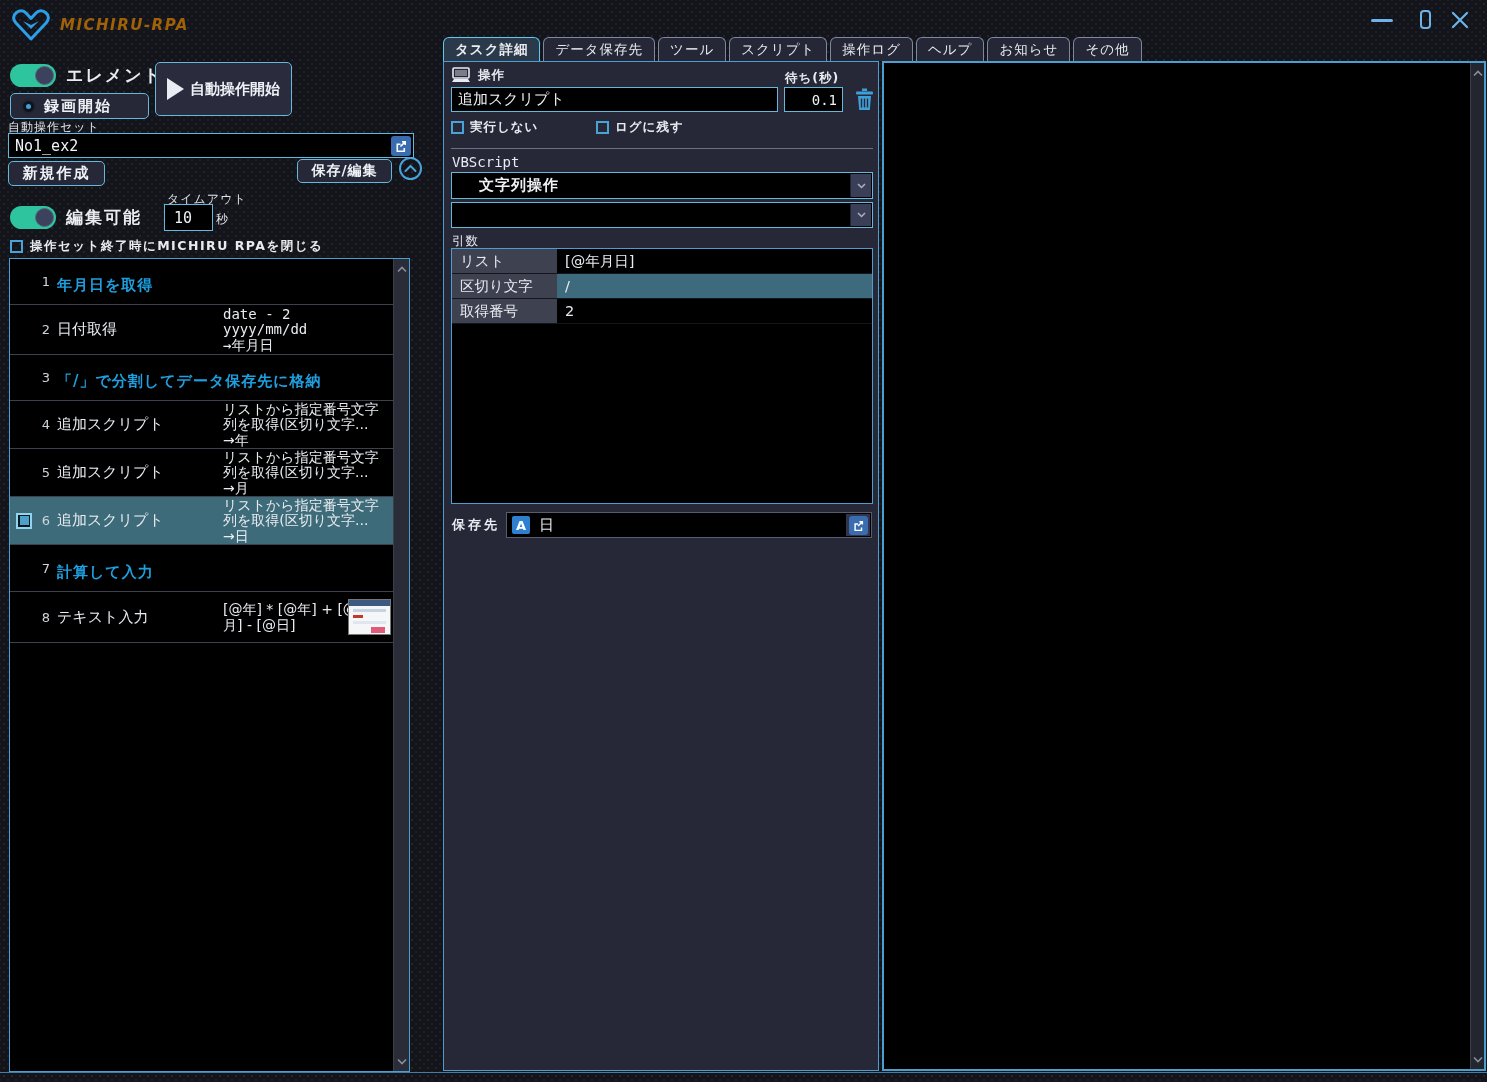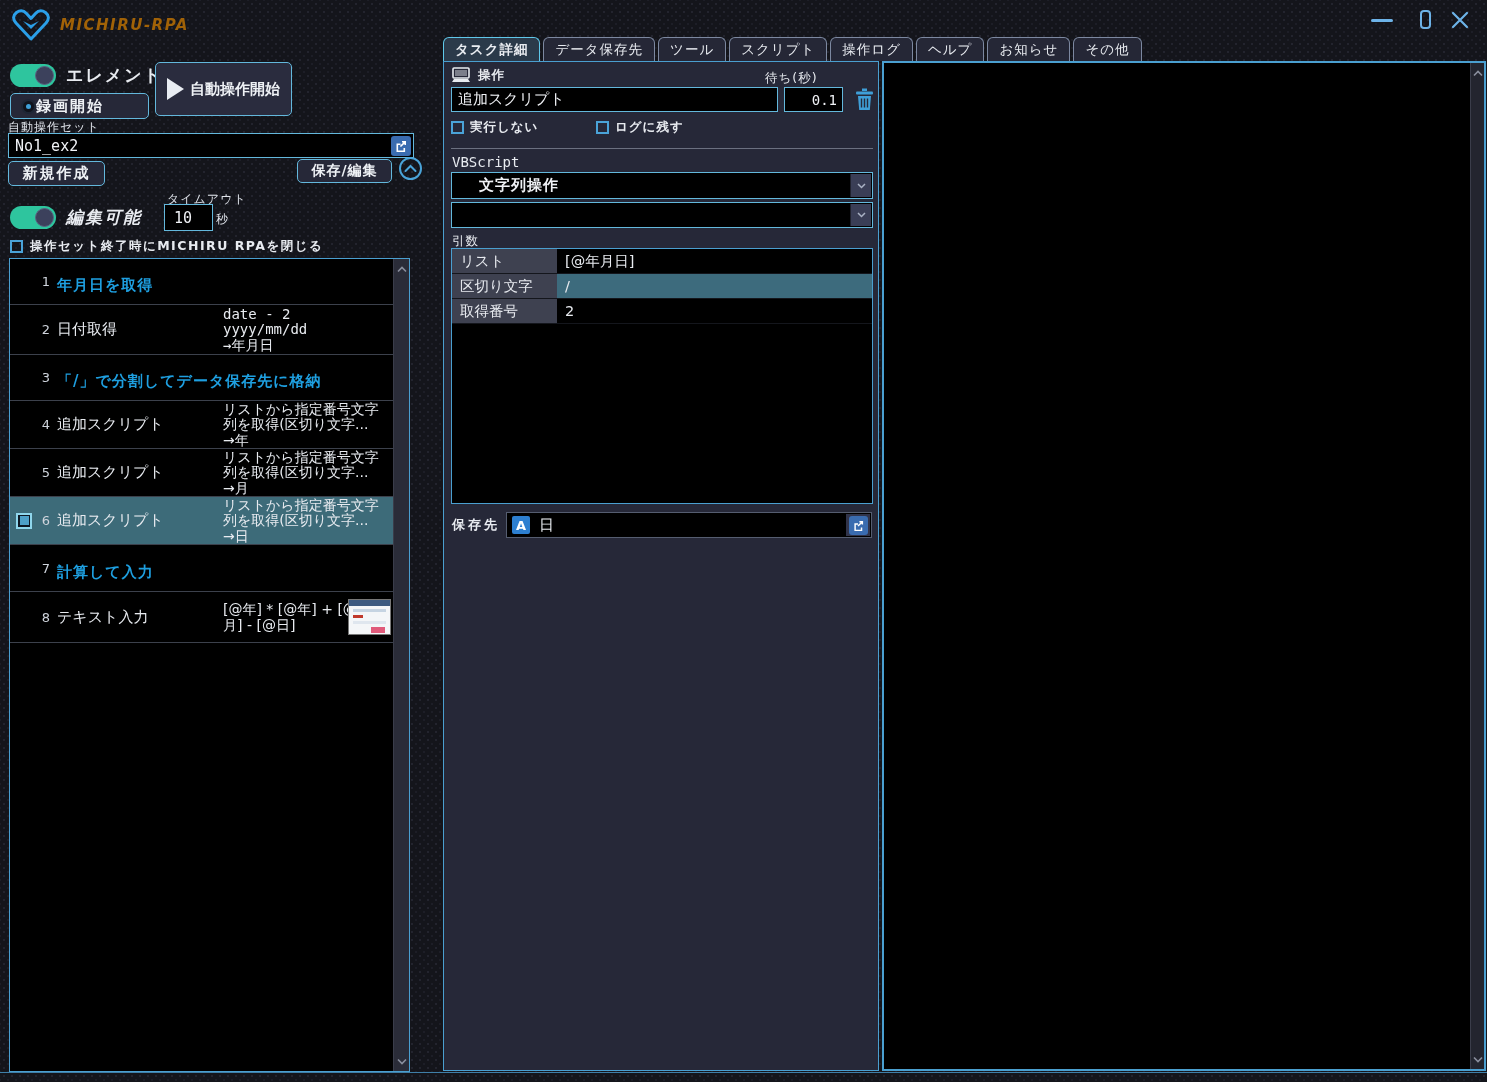--- a/index.html
+++ b/index.html
@@ -25,21 +25,21 @@
   
   .brand { position:absolute; left:12px; top:8px; display:flex; align-items:center; gap:10px; }
   .brand-name { color:#a16207; font-size:15px; font-weight:bold; font-style:italic; letter-spacing:1.5px; }
 
   .toggle { width:46px; height:23px; border-radius:12px; background:#2ec59e; position:relative; cursor:pointer; flex:0 0 auto; }
   .toggle .knob { position:absolute; right:2px; top:2px; width:19px; height:19px; border-radius:50%; background:#3c415c; border:1px solid #5a6180; }
   .toggle-label { font-size:17px; font-weight:bold; letter-spacing:2px; }
 
   .btn { background:#262838; border:1px solid #63b8dc; border-radius:5px; color:#eef1f5;
          display:flex; align-items:center; justify-content:center; cursor:pointer; }
-  .record-btn { position:absolute; left:10px; top:93px; width:139px; height:26px; font-size:15px; font-weight:bold; letter-spacing:2px; gap:0; justify-content:flex-start; padding-left:10px; }
+  .record-btn { position:absolute; left:10px; top:93px; width:139px; height:26px; font-size:15px; font-weight:bold; letter-spacing:2px; gap:8px; justify-content:flex-start; padding-left:10px; }
   .radio-ico { width:15px; height:15px; border-radius:50%; background:#10131c; border:2px solid #1e2635; position:relative; }
   .radio-ico::after { content:""; position:absolute; left:3px; top:3px; width:5px; height:5px; border-radius:50%; background:#3fa0d8; }
   .autostart-btn { position:absolute; left:155px; top:62px; width:137px; height:54px; font-size:15px; font-weight:bold; gap:6px; background:#2a2c3e; }
   .play-tri { width:0; height:0; border-left:17px solid #e9edf3; border-top:11px solid transparent; border-bottom:11px solid transparent; }
 
   .small-label { font-size:12px; color:#dfe3ea; letter-spacing:1px; }
   .input { background:#000; border:1px solid #63b8dc; color:#f0f2f6; display:flex; align-items:center; }
   .autoset-input { position:absolute; left:8px; top:133px; width:406px; height:25px; font-size:15px; padding-left:6px; }
   .extlink { width:20px; height:20px; border-radius:3px; background:#3a6cb0; display:flex; align-items:center; justify-content:center; cursor:pointer; flex:0 0 auto; }
 
@@ -161,21 +161,21 @@
     <span>保存/編集</span>
   </div>
 <div class="collapse-btn">
   <svg width="13" height="9" viewBox="0 0 13 9">
       <polyline points="1.5,7 6.5,2 11.5,7" fill="none" stroke="#4aa3d8" stroke-width="2" stroke-linecap="round"></polyline>
     </svg>
 </div>
 
 <div class="small-label" style="position:absolute; left:167px; top:191px;">タイムアウト</div>
 
-<div style="position:absolute; left:10px; top:206px; display:flex; align-items:center; gap:10px;font-style:italic;">
+<div style="position:absolute; left:10px; top:206px; display:flex; align-items:center; gap:10px;">
   <div class="toggle">
       <div class="knob"></div>
     </div>
   <span class="toggle-label">編集可能</span>
 </div>
 <div class="input mono timeout-field">
     <span>10</span>
   </div>
 <div class="small-label" style="position:absolute; left:216px; top:211px;">秒</div>
 
@@ -280,21 +280,21 @@
 
 <div class="task-panel">
   <div style="position:absolute; left:7px; top:5px; display:flex; align-items:center; gap:7px;">
     <svg width="20" height="17" viewBox="0 0 20 17">
       <rect x="2" y="1" width="16" height="10" rx="1" fill="none" stroke="#e8ebf0" stroke-width="1.6"></rect>
       <rect x="4" y="3" width="12" height="6" fill="#cfd4dc" opacity="0.5"></rect>
       <path d="M1 15 L19 15 L17 12 L3 12 Z" fill="#e8ebf0"></path>
     </svg>
     <span class="field-label">操作</span>
   </div>
-  <span class="field-label" style="position:absolute; left:321px; top:8px; font-weight:normal;text-align:center;">待ち(秒)</span>
+  <span class="field-label" style="position:absolute; left:341px; top:8px; font-weight:bold;text-align:center;">待ち(秒)</span>
 
   <div class="input op-input">
       <span>追加スクリプト</span>
     </div>
   <div class="input mono wait-input">
       <span>0.1</span>
     </div>
   <div class="trash-btn">
     <svg width="19" height="23" viewBox="0 0 19 23">
       <rect x="7" y="0.5" width="5" height="2.5" fill="#3f9fd8"></rect>

